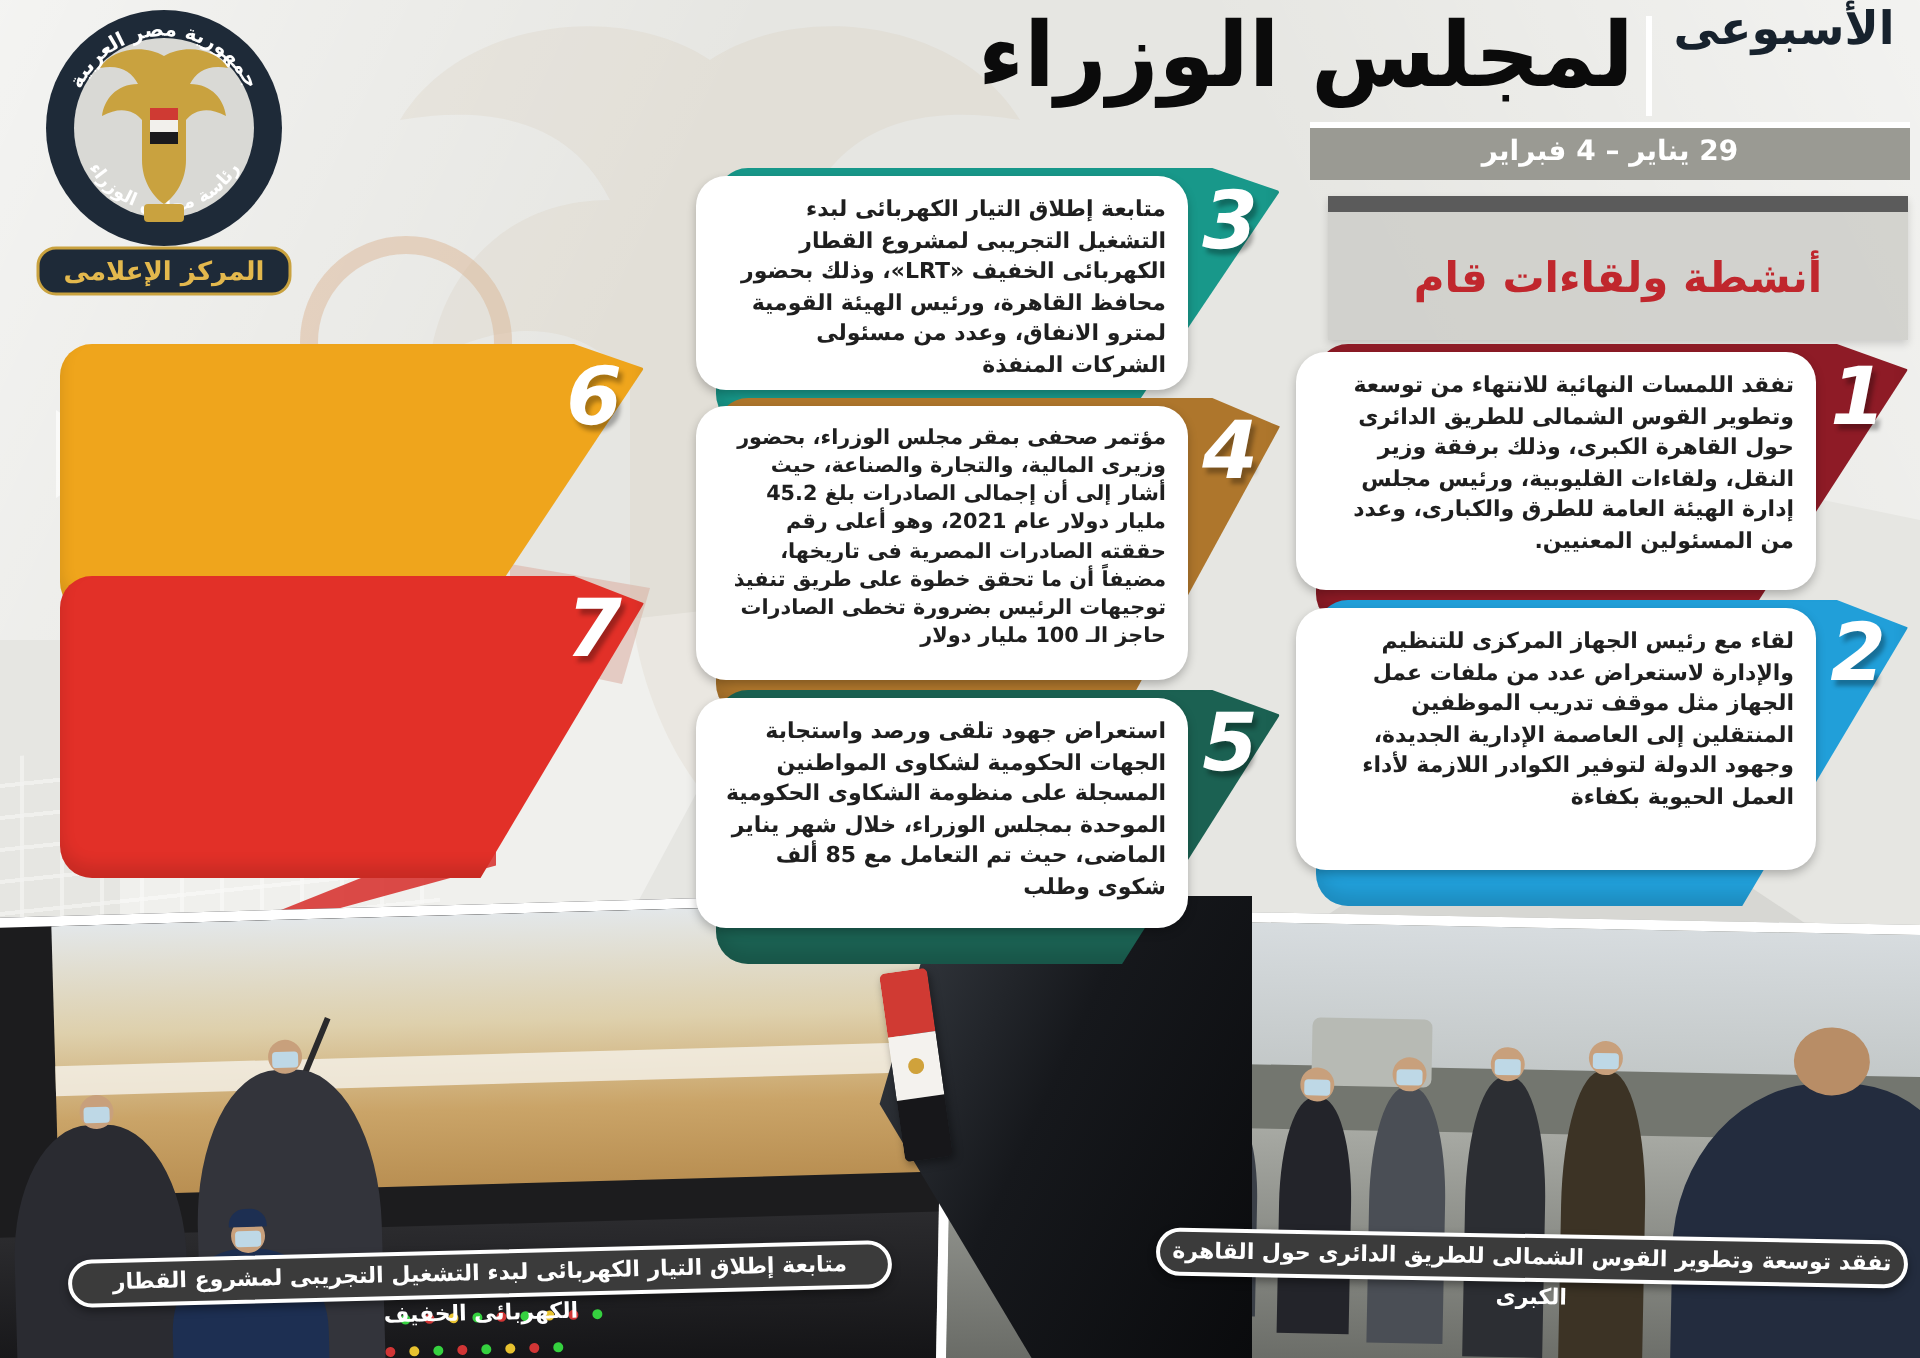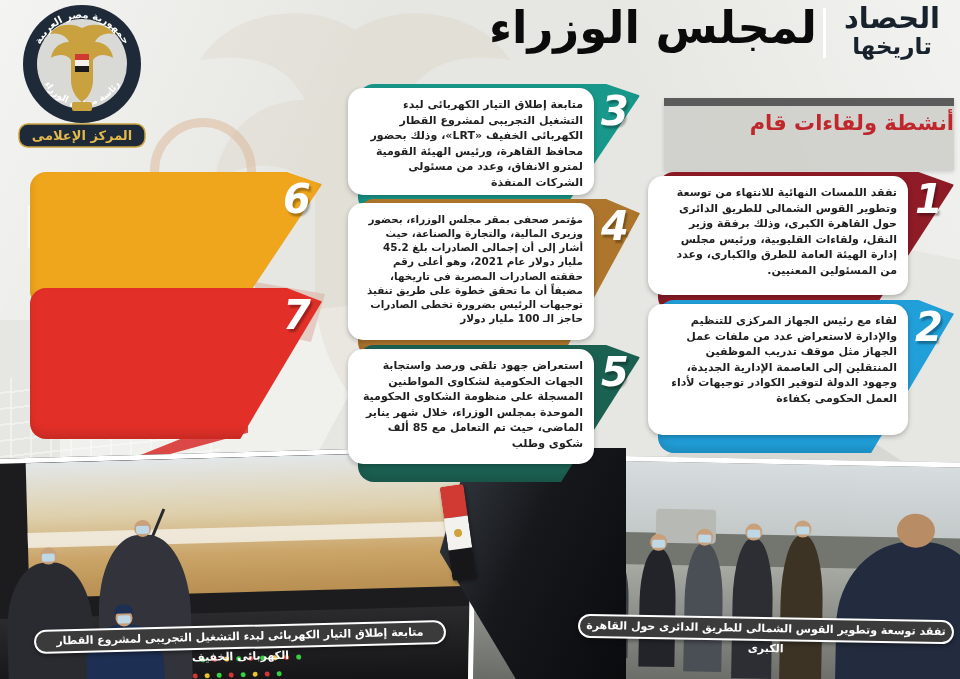--- a/index.html
+++ b/index.html
@@ -33,21 +33,21 @@
     color:#fff;font-weight:bold;font-size:14px;text-align:center;line-height:25px;direction:rtl;}
   
   .page-badge{position:absolute;left:492px;top:37px;width:66px;height:62px;background:#fff;border:3px solid #454545;border-radius:14px;z-index:5;box-shadow:2px 3px 5px rgba(0,0,0,.25);}
   .page-badge .pword{position:absolute;top:3px;left:50%;transform:translateX(-50%);background:#3d3d3d;color:#fff;font-size:9px;font-weight:bold;padding:1px 8px 2px;border-radius:7px;direction:rtl;}
   .page-badge .pnums{position:absolute;bottom:2px;width:100%;text-align:center;direction:rtl;font-weight:900;}
   .page-badge .pnum{font-size:27px;color:#f7941e;text-shadow:1px 1px 0 rgba(0,0,0,.15);}
   .page-badge .pof{font-size:9px;color:#333;margin:0 2px;}
   
   .section-box{position:absolute;right:6px;top:98px;width:290px;height:72px;background:rgba(206,206,202,.88);z-index:3;box-shadow:0 2px 4px rgba(0,0,0,.15);}
   .section-box .topbar{position:absolute;top:0;left:0;right:0;height:8px;background:#5b5b5b;}
-  .section-box .stext{position:absolute;top:12px;width:100%;font-weight:900;font-size:21px;line-height:27px;direction:rtl;}
+  .section-box .stext{position:absolute;top:28px;width:100%;text-align:center;font-weight:900;font-size:21px;line-height:27px;direction:rtl;}
   
   .card{position:absolute;z-index:4;}
   .plate{position:absolute;top:-4px;right:0;bottom:-9px;left:10px;border-radius:16px;
     clip-path:polygon(0 0,88% 0,100% 9%,72% 100%,0 100%);box-shadow:inset 0 -6px 8px rgba(0,0,0,.12);}
   .card-number{position:absolute;top:0;right:3px;width:44px;text-align:center;font-size:40px;font-weight:900;color:#fff;z-index:2;text-shadow:2px 3px 2px rgba(0,0,0,.3);font-style:italic;}
   .card-body{position:absolute;left:0;top:0;right:46px;bottom:9px;background:#fff;border-radius:15px;z-index:1;
     padding:9px 11px;box-sizing:border-box;direction:rtl;text-align:right;color:#1f1f1f;font-weight:bold;font-size:11px;line-height:1.42;box-shadow:0 2px 5px rgba(0,0,0,.25);overflow:hidden;}
   .c1{left:648px;top:176px;width:306px;height:128px;}
   .c2{left:648px;top:304px;width:306px;height:140px;}
   .c3{left:348px;top:88px;width:292px;height:116px;}
@@ -126,43 +126,43 @@
       <rect x="59" y="52" width="14" height="6" fill="#cf3a33"></rect>
       <rect x="59" y="58" width="14" height="6" fill="#f2f0ec"></rect>
       <rect x="59" y="64" width="14" height="6" fill="#1a1a1d"></rect>
       <rect x="56" y="100" width="20" height="9" rx="2" fill="#c9a23f"></rect>
     </g>
     <rect x="3" y="122" width="126" height="23" rx="9" fill="#1e2a38" stroke="#c9a23f" stroke-width="1.5"></rect>
     <text x="66" y="138" text-anchor="middle" font-size="13" font-weight="bold" fill="#e3b84d">المركز الإعلامى</text>
   </svg>
 
   <div class="weekly">
-    <div class="l1">الحصاد</div>
-    <div class="l2">تاريخها</div>
+    <div class="l2">الأسبوعى</div>
   </div>
   <div class="vdivider"></div>
   <div class="main-title">لمجلس الوزراء</div>
+  <div class="date-bar">29 يناير – 4 فبراير</div>
 
 
   <div class="section-box">
     <div class="topbar"></div>
     <div class="stext" style="color: rgb(192, 39, 45);">
       <div>أنشطة ولقاءات قام</div>
     </div>
   </div>
 
   <div class="card c1">
     <div class="plate" style="background-color: rgb(142, 27, 38);"></div>
     <div class="card-number">1</div>
     <div class="card-body">تفقد اللمسات النهائية للانتهاء من توسعة وتطوير القوس الشمالى للطريق الدائرى حول القاهرة الكبرى، وذلك برفقة وزير النقل، ولقاءات القليوبية، ورئيس مجلس إدارة الهيئة العامة للطرق والكبارى، وعدد من المسئولين المعنيين.</div>
   </div>
   <div class="card c2">
     <div class="plate" style="background-color: rgb(33, 159, 217);"></div>
     <div class="card-number">2</div>
-    <div class="card-body">لقاء مع رئيس الجهاز المركزى للتنظيم والإدارة لاستعراض عدد من ملفات عمل الجهاز مثل موقف تدريب الموظفين المنتقلين إلى العاصمة الإدارية الجديدة، وجهود الدولة لتوفير الكوادر توجيهات لأداء العمل الحكومى بكفاءة</div>
+    <div class="card-body">لقاء مع رئيس الجهاز المركزى للتنظيم والإدارة لاستعراض عدد من ملفات عمل الجهاز مثل موقف تدريب الموظفين المنتقلين إلى العاصمة الإدارية الجديدة، وجهود الدولة لتوفير الكوادر اللازمة لأداء العمل الحيوية بكفاءة</div>
   </div>
   <div class="card c3">
     <div class="plate" style="background-color: rgb(24, 152, 138);"></div>
     <div class="card-number">3</div>
     <div class="card-body">متابعة إطلاق التيار الكهربائى لبدء التشغيل التجريبى لمشروع القطار الكهربائى الخفيف «LRT»، وذلك بحضور محافظ القاهرة، ورئيس الهيئة القومية لمترو الانفاق، وعدد من مسئولى الشركات المنفذة</div>
   </div>
   <div class="card c4">
     <div class="plate" style="background-color: rgb(174, 118, 44);"></div>
     <div class="card-number">4</div>
     <div class="card-body">مؤتمر صحفى بمقر مجلس الوزراء، بحضور وزيرى المالية، والتجارة والصناعة، حيث أشار إلى أن إجمالى الصادرات بلغ 45.2 مليار دولار عام 2021، وهو أعلى رقم حققته الصادرات المصرية فى تاريخها، مضيفاً أن ما تحقق خطوة على طريق تنفيذ توجيهات الرئيس بضرورة تخطى الصادرات حاجز الـ 100 مليار دولار</div>

